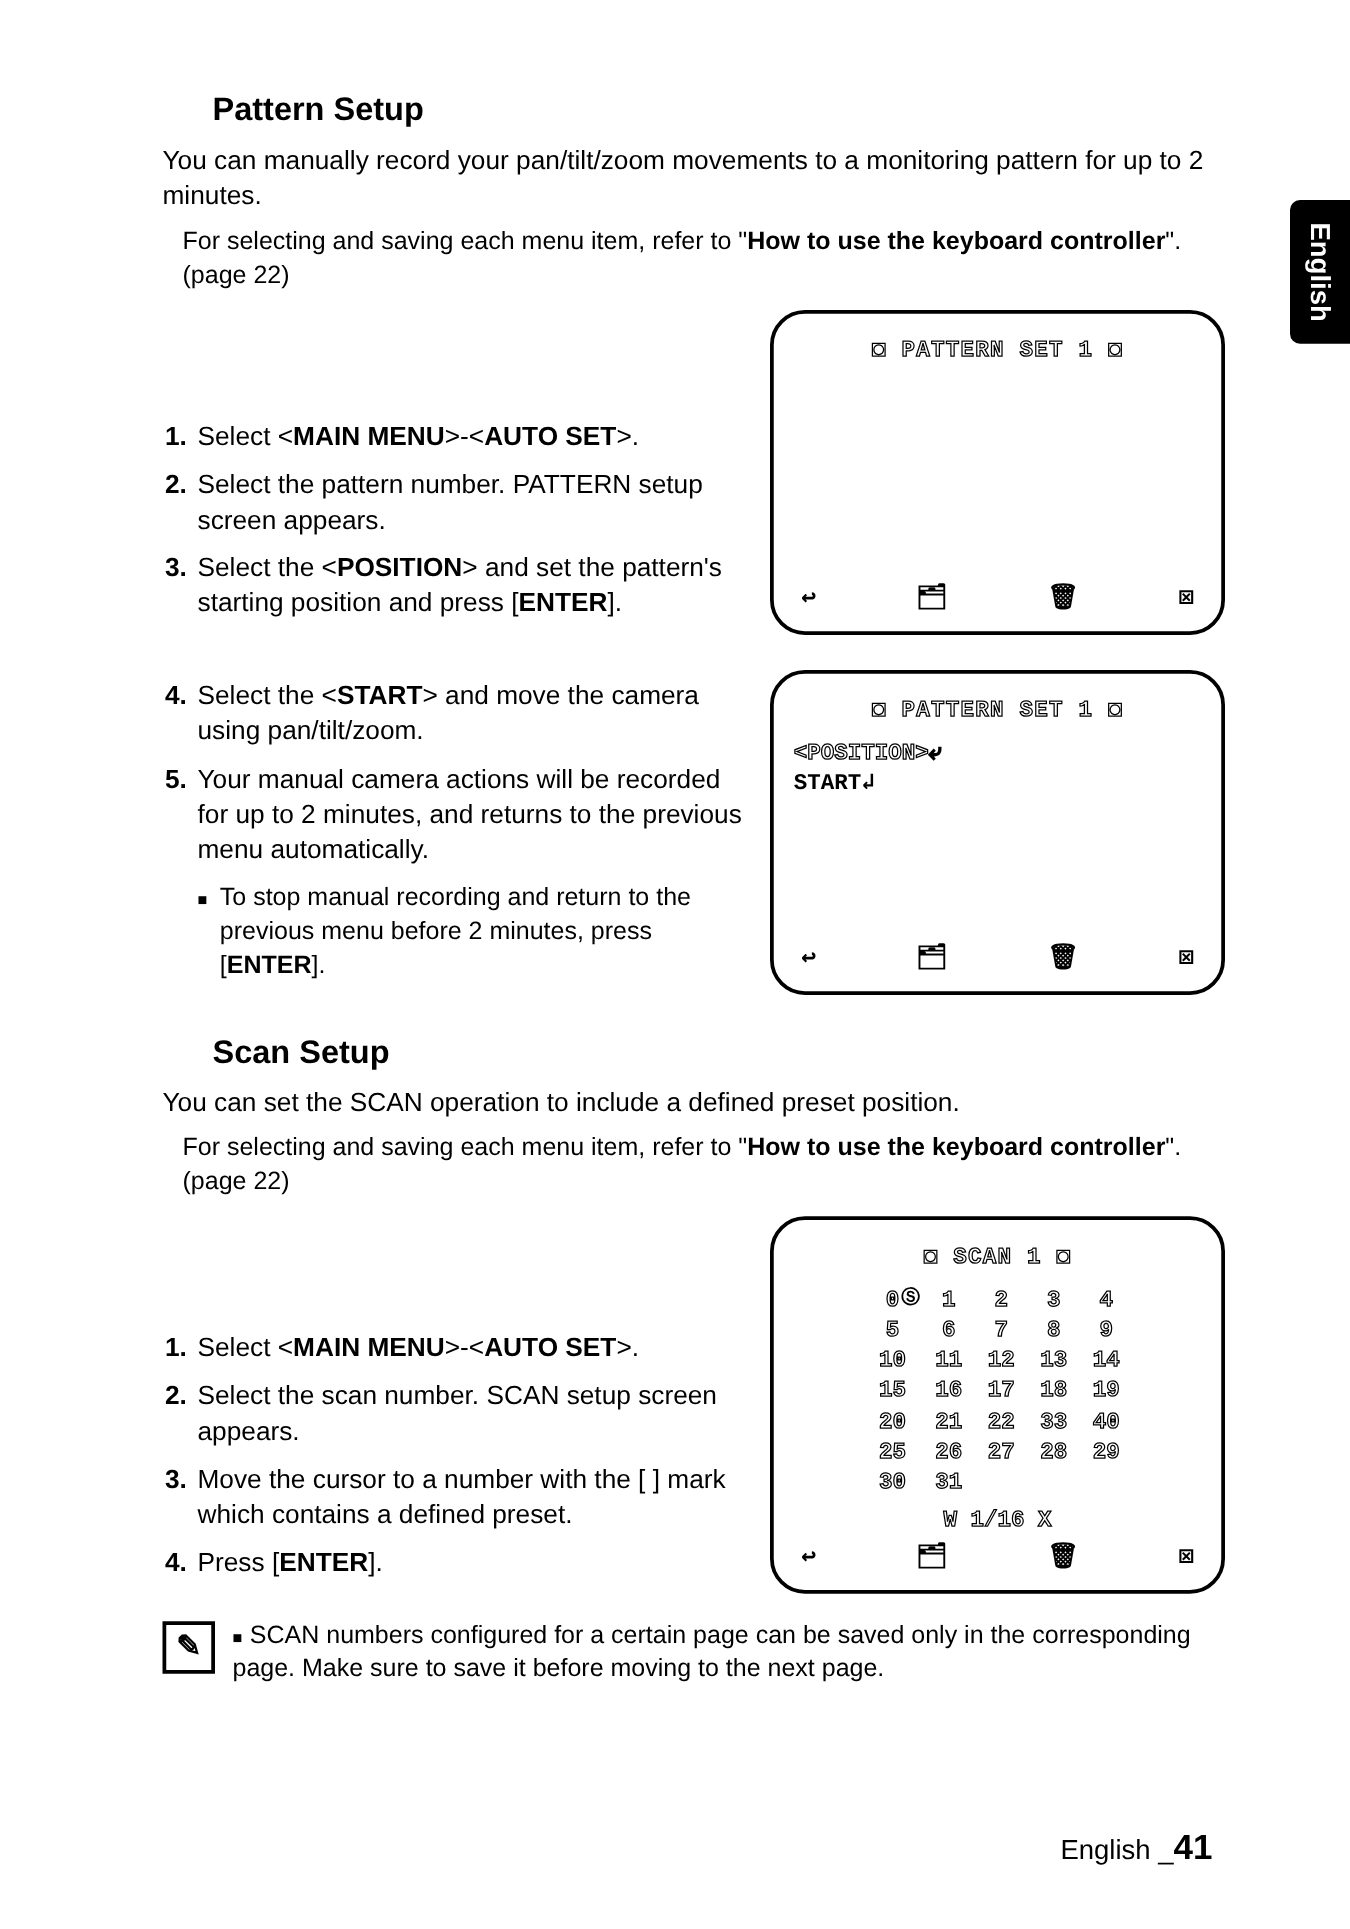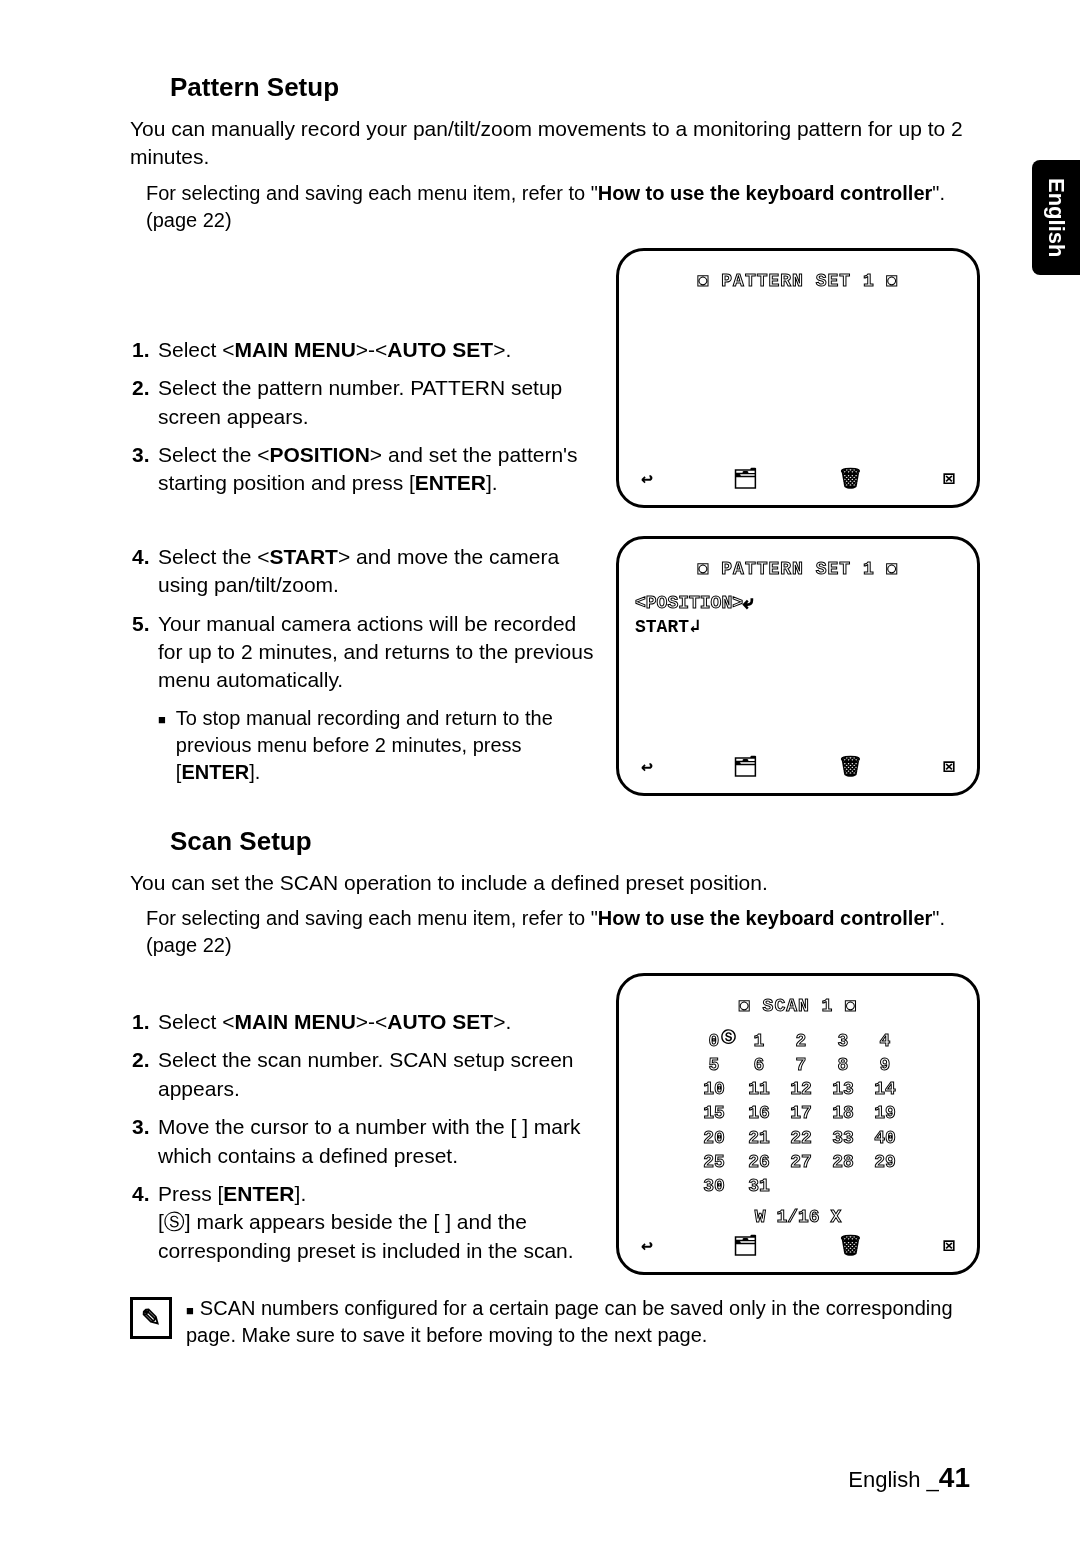--- a/index.html
+++ b/index.html
@@ -143,21 +143,20 @@
 <div class="row">
   <div class="col-text">
     <ol>
       <li class="step">
         <span>Select &lt;</span><b>MAIN MENU</b><span>&gt;-&lt;</span><b>AUTO SET</b><span>&gt;.</span>
       </li>
       <li class="step">Select the scan number. SCAN setup screen appears.</li>
       <li class="step">Move the cursor to a number with the [   ] mark which contains a defined preset.</li>
       <li class="step">
         <span>Press [</span><b>ENTER</b><span>].</span><br>
-        <span>[Ⓢ] mark appears beside the [   ] and the corresponding preset is included in the scan.</span>
       </li>
     </ol>
   </div>
   <div class="panel">
     <div>
       <div class="title outline">◘  SCAN 1  ◘</div>
       <div class="body" style="display:flex; justify-content:center;">
         <div class="scan-table outline" id="scan-table">
             <div class="trow">
               <div class="cell first">0<span class="flag" style="-webkit-text-stroke: 0px; color: rgb(0, 0, 0);">Ⓢ</span></div>

